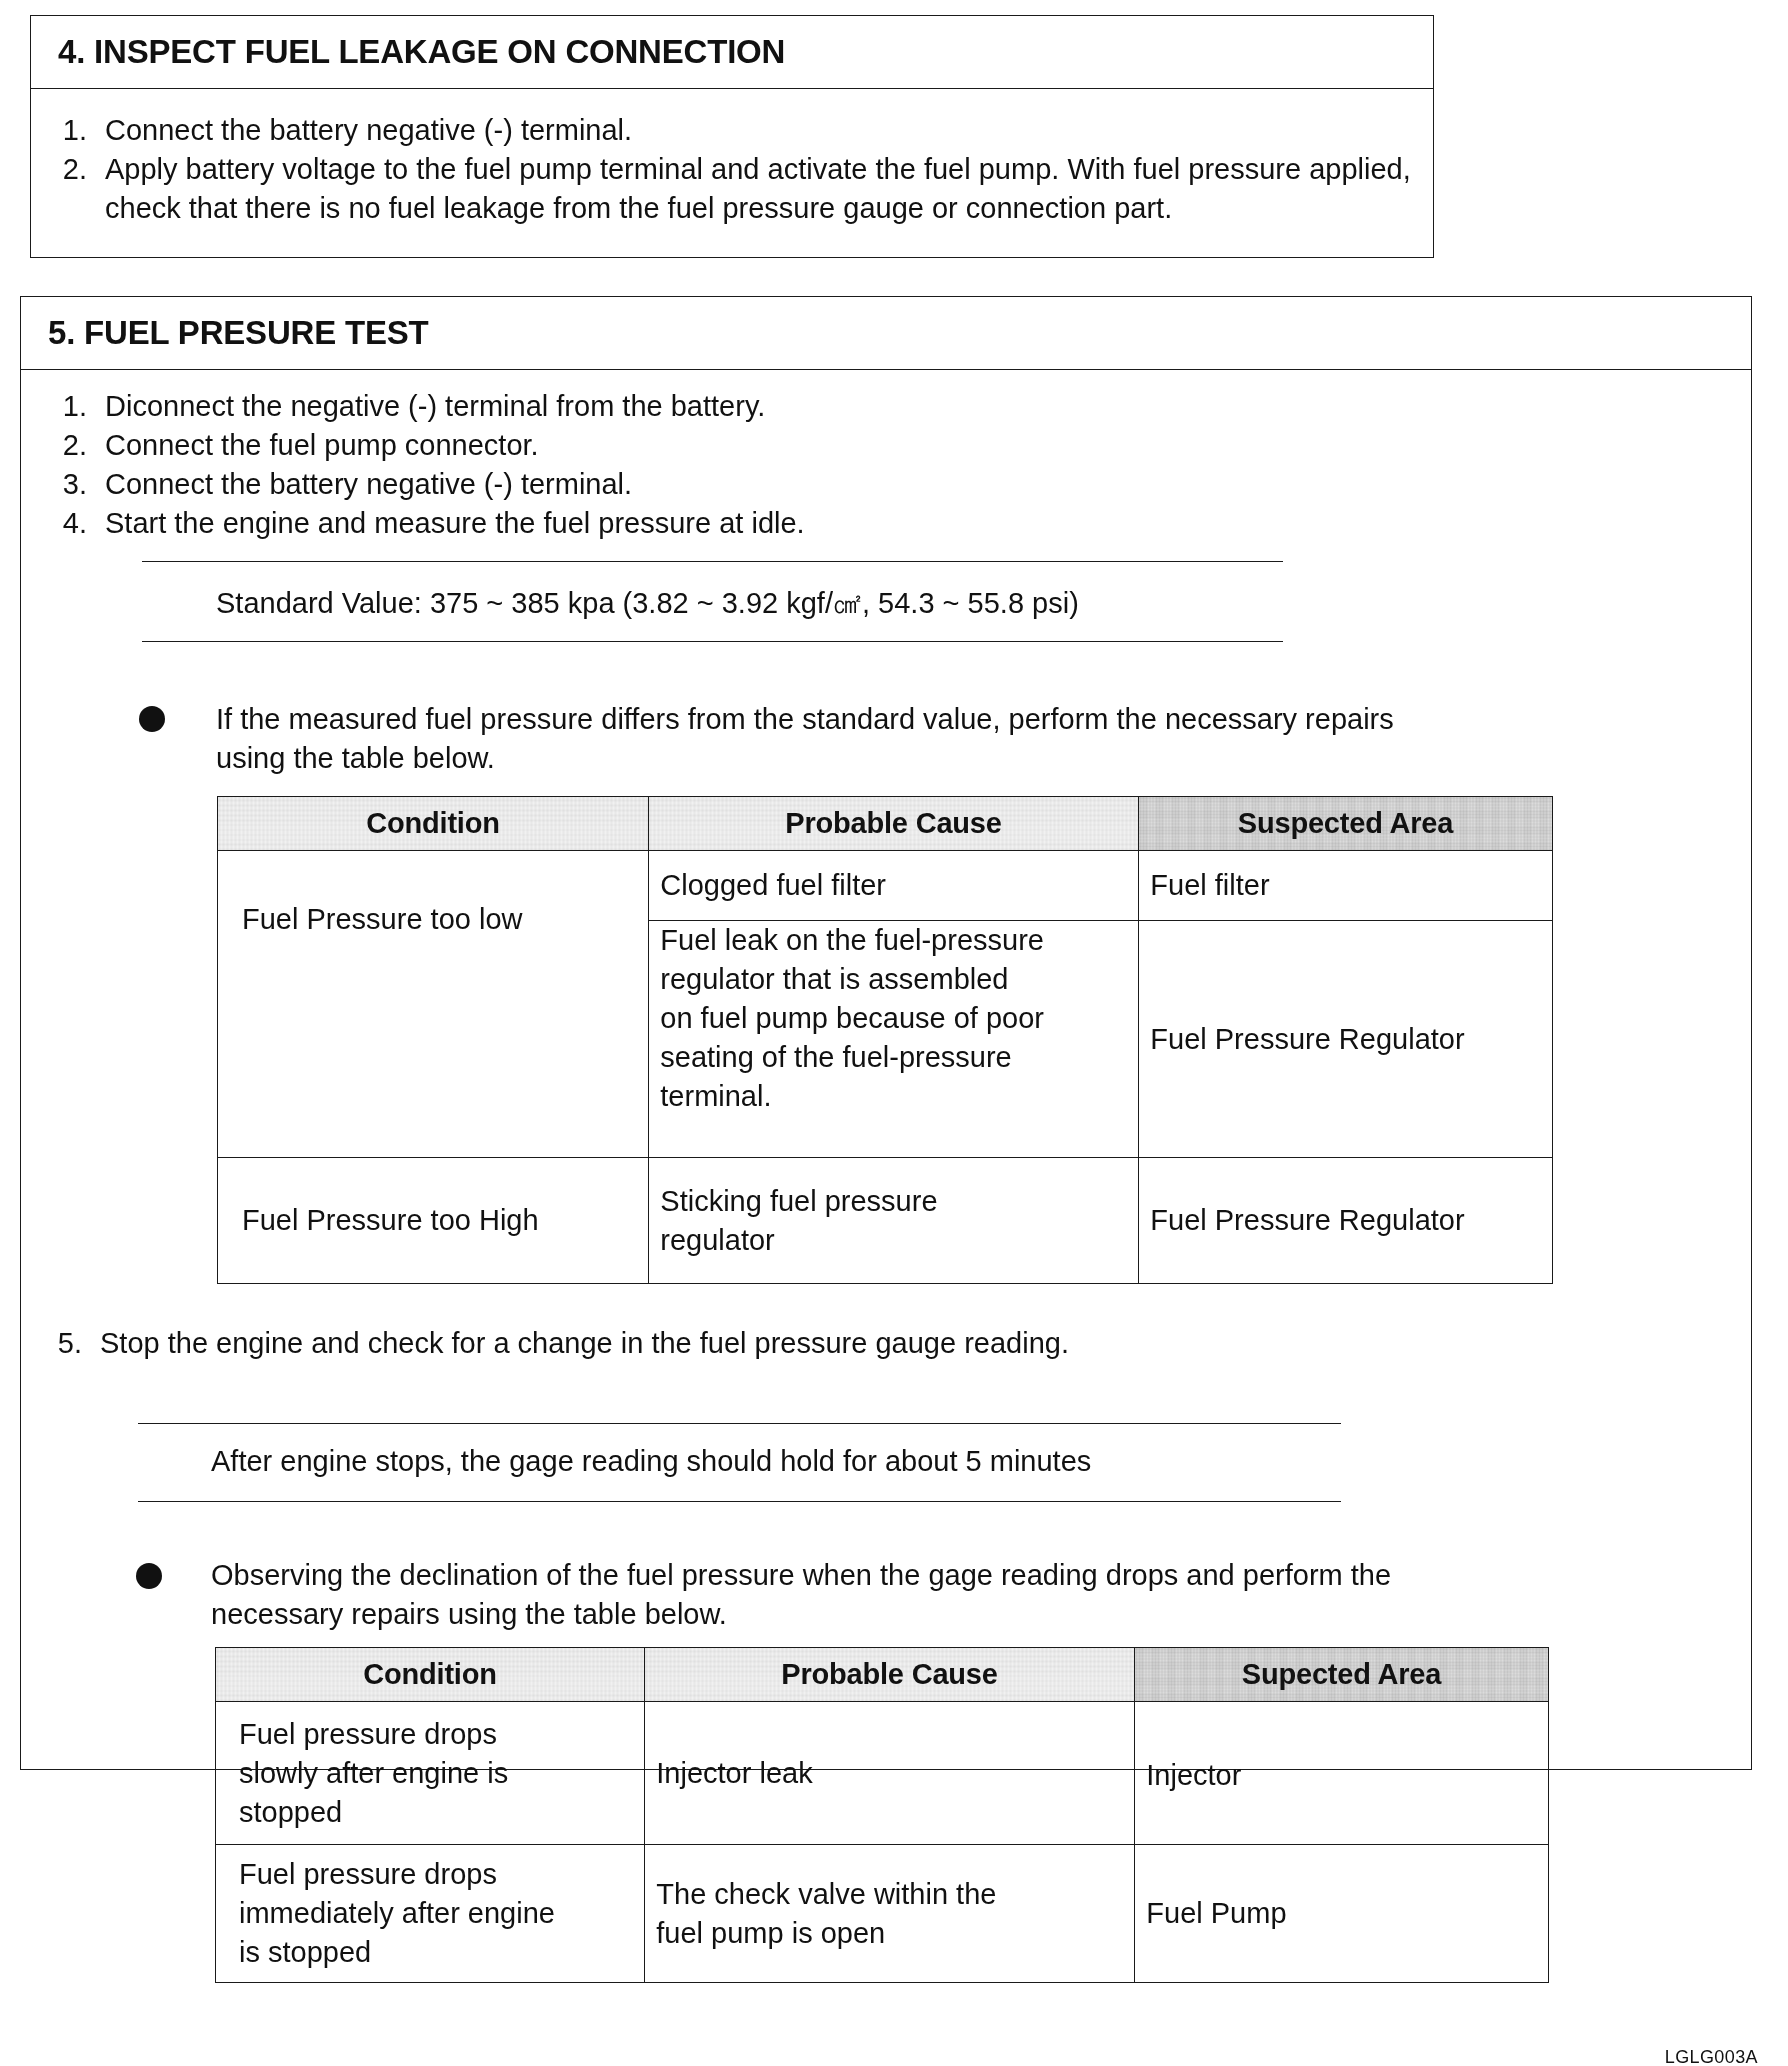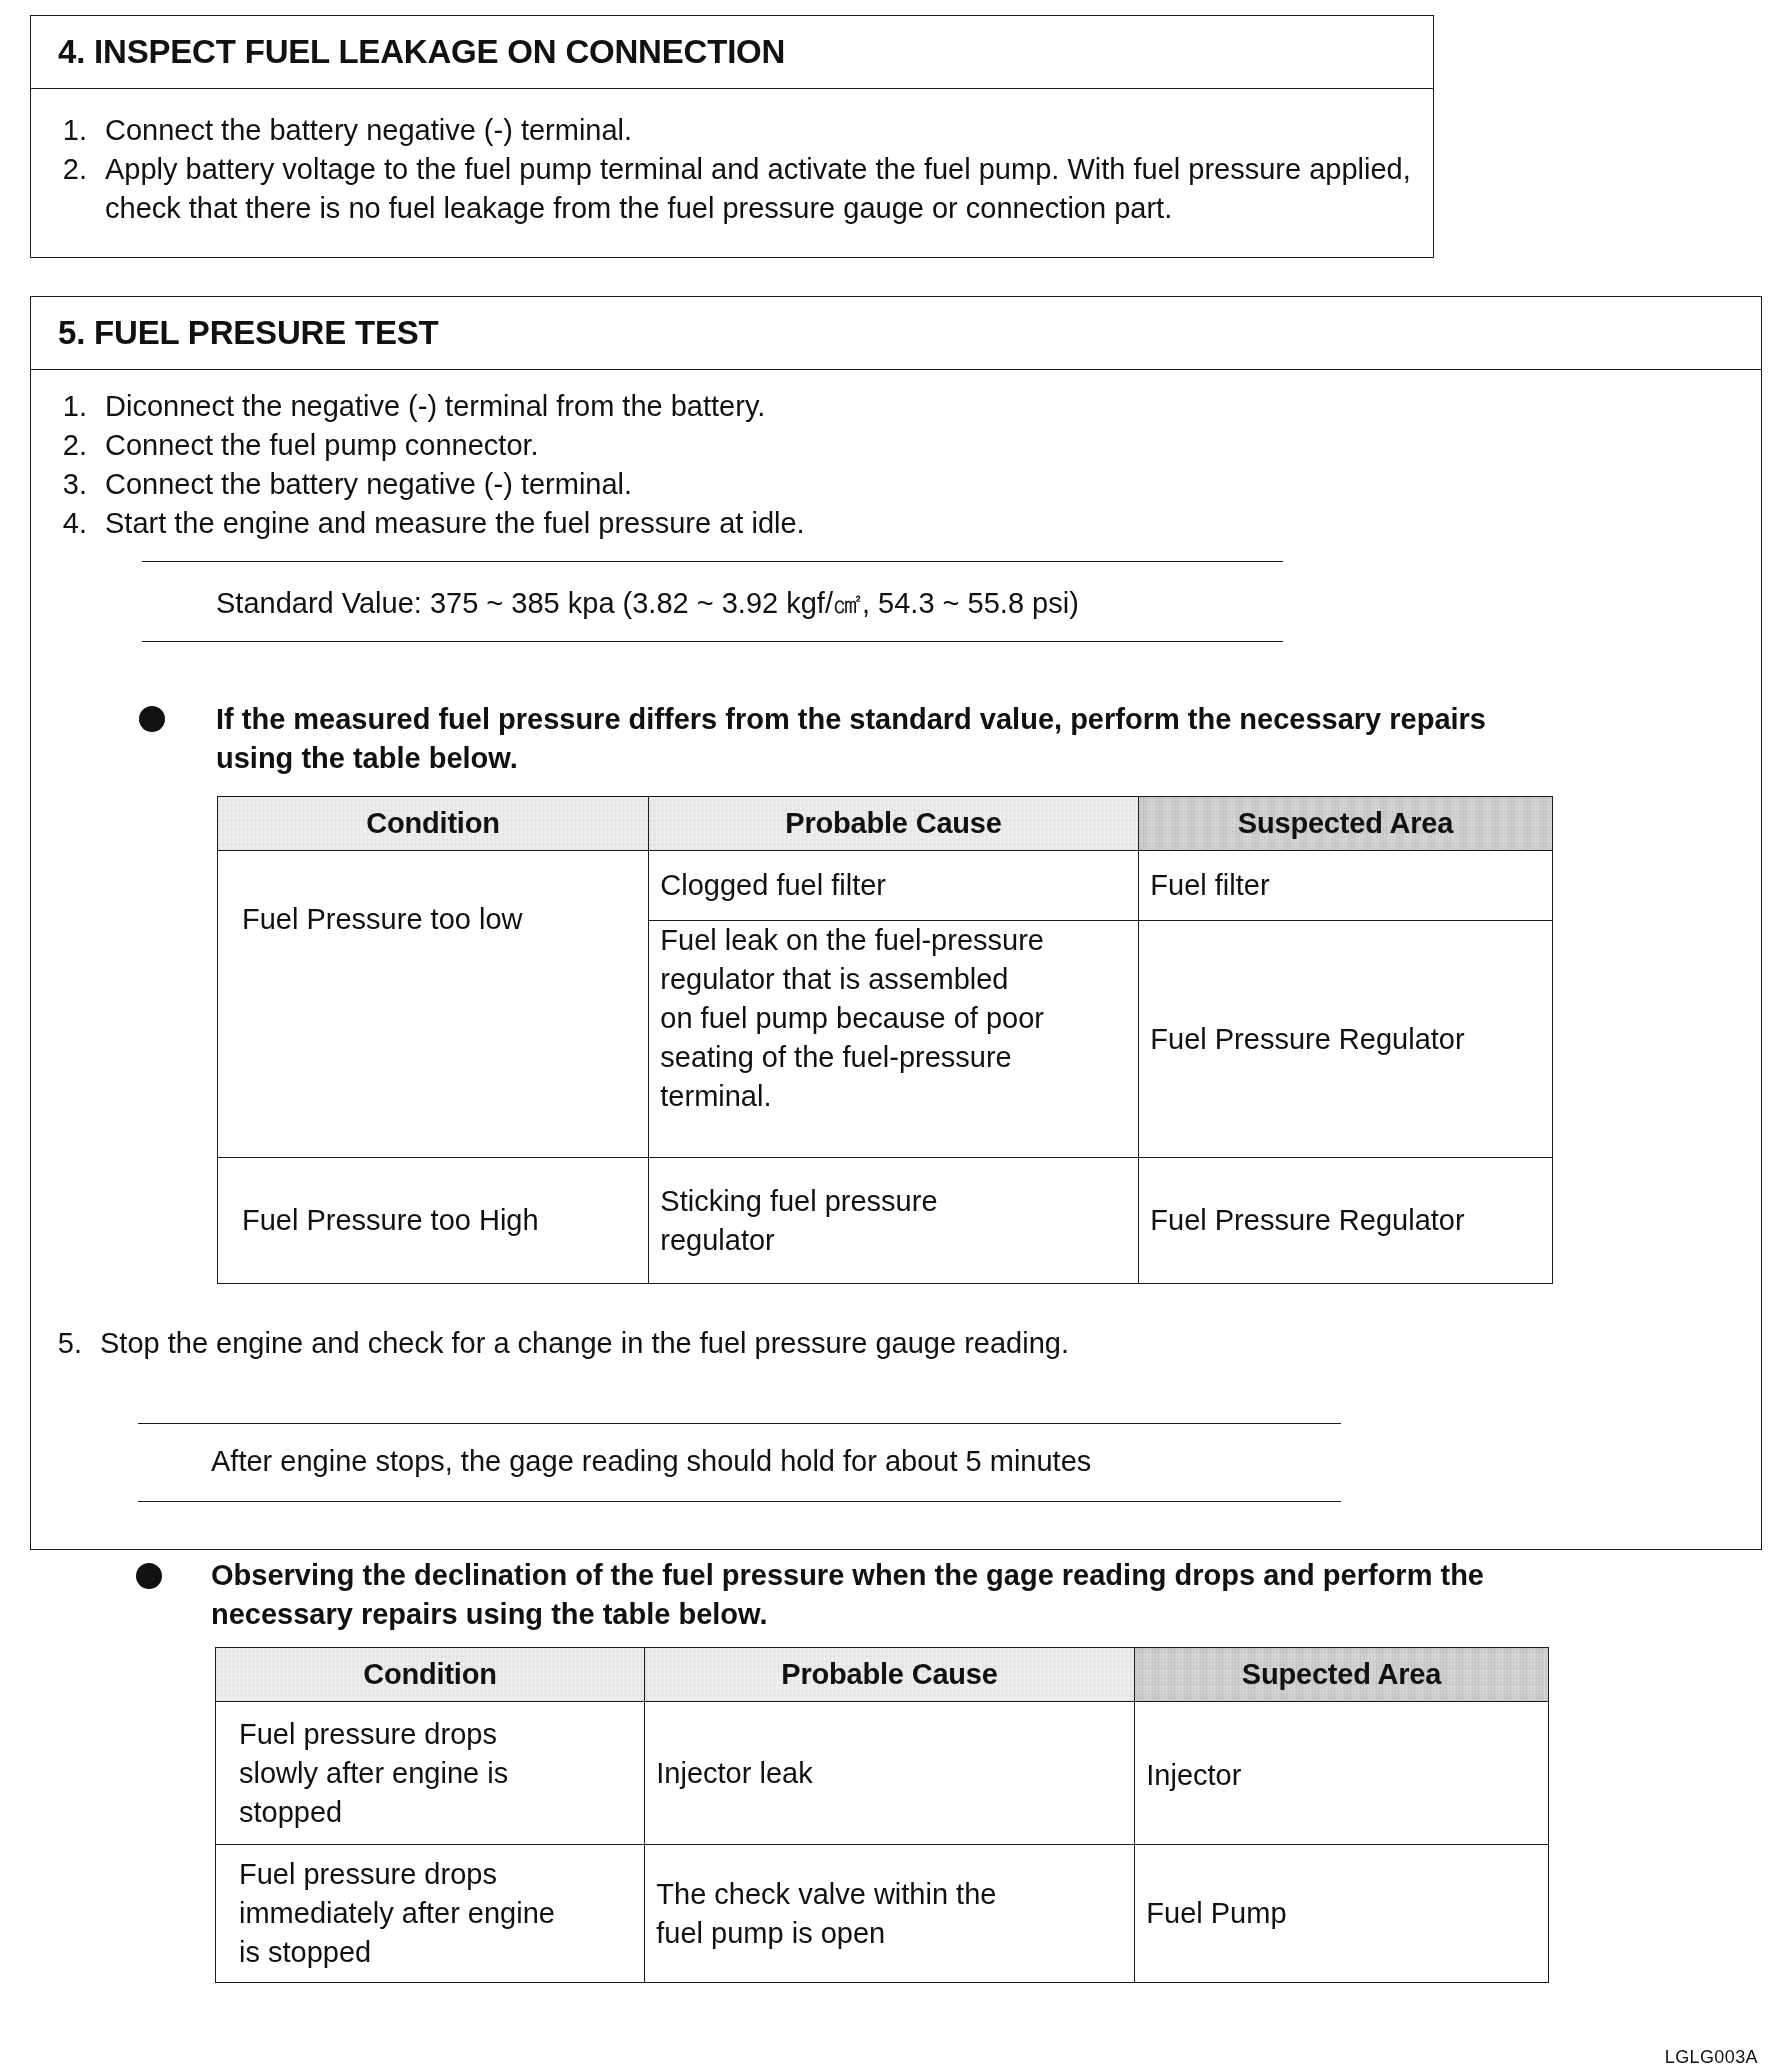--- a/index.html
+++ b/index.html
@@ -8,21 +8,21 @@
   .box { position:absolute; border:1.6px solid #1a1a1a; box-sizing:border-box; }
   .box-header { position:absolute; left:0; right:0; top:0; border-bottom:1.6px solid #1a1a1a;
                 box-sizing:border-box; font-weight:bold; font-size:33px; padding-left:27px;
                 display:flex; align-items:center; letter-spacing:-0.2px; }
   .step { position:absolute; font-size:29px; line-height:39px; white-space:nowrap; }
   .step .num { position:absolute; left:0; width:32px; text-align:right; }
   .step .txt { position:absolute; left:50px; }
   .band-line { position:absolute; height:0; border-top:1.6px solid #1a1a1a; }
   .band-text { position:absolute; font-size:29px; white-space:nowrap; }
   .bullet { position:absolute; width:26px; height:26px; border-radius:50%; background:#111; }
-  .bullet-text { position:absolute; font-size:29px; line-height:39px;font-weight:bold; }
+  .bullet-text { position:absolute; font-size:29px; line-height:39px; }
   table.fp { position:absolute; border-collapse:collapse; table-layout:fixed; font-size:29px; }
   table.fp td, table.fp th { border:1.6px solid #1a1a1a; line-height:39px; vertical-align:middle; }
   table.fp th { font-weight:bold; text-align:center; padding:4px; letter-spacing:-0.2px;
                 background:
                   repeating-linear-gradient(90deg, rgba(0,0,0,0.04) 0 1.6px, transparent 1.6px 4px),
                   repeating-linear-gradient(0deg, rgba(0,0,0,0.03) 0 1.6px, transparent 1.6px 4.9px),
                   #f1f1f1; }
   table.fp th.dark { background:
                   repeating-linear-gradient(90deg, rgba(0,0,0,0.08) 0 1.6px, transparent 1.6px 3.2px),
                   repeating-linear-gradient(0deg, rgba(0,0,0,0.06) 0 1.6px, transparent 1.6px 3.2px),
@@ -44,21 +44,21 @@
   <span class="txt">Connect the battery negative (-) terminal.</span>
 </div>
 <div class="step" style="left:55px; top:150px;">
   <span class="num">2.</span>
   <span class="txt">Apply battery voltage to the fuel pump terminal and activate the fuel pump. With fuel pressure applied,</span>
 </div>
 <div class="step" style="left:55px; top:189px;">
   <span class="txt">check that there is no fuel leakage from the fuel pressure gauge or connection part.</span>
 </div>
 
-<div class="box" style="left:30px; top:296px; width:1732px; height:1254px;">
+<div class="box" style="left:20px; top:296px; width:1732px; height:1474px;">
   <div class="box-header" style="height:73px;">
     <span>5. FUEL PRESURE TEST</span>
   </div>
 </div>
 
 <div class="step" style="left:55px; top:387px;">
   <span class="num">1.</span>
   <span class="txt">Diconnect the negative (-) terminal from the battery.</span>
 </div>
 <div class="step" style="left:55px; top:426px;">

